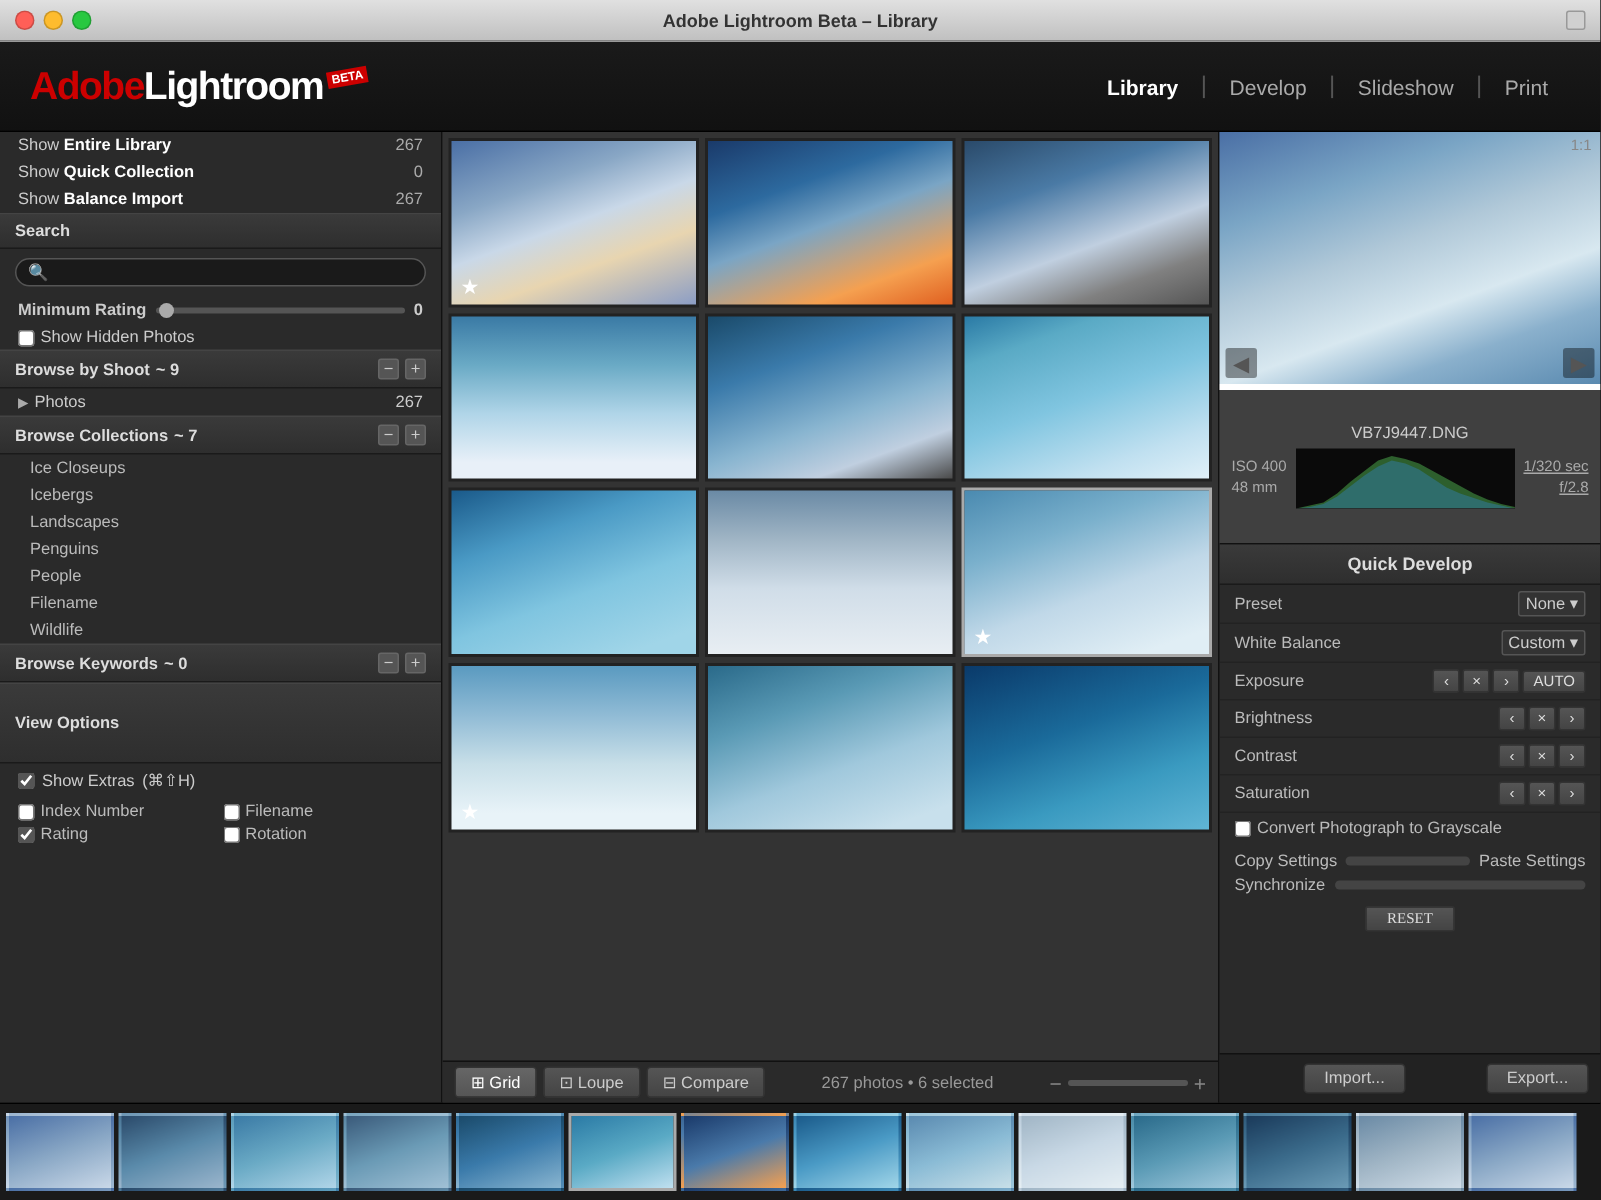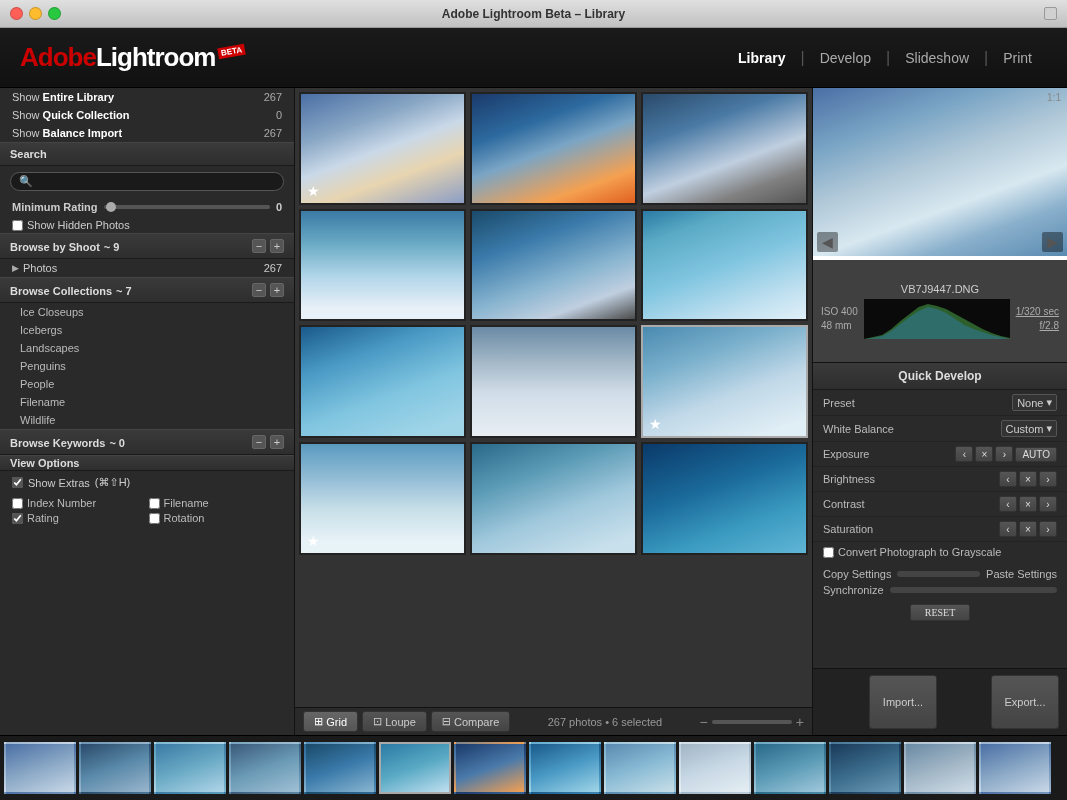--- a/index.html
+++ b/index.html
@@ -241,21 +241,21 @@
     }
     .photos-row .label {
       display: flex;
       align-items: center;
       gap: 4px;
       color: #ccc;
     }
     .triangle { color: #aaa; font-size: 9px; }
     .view-options-header {
       background: linear-gradient(to bottom, #3a3a3a, #2e2e2e);
-      padding: 1px 10px;
+      padding: 20px 10px;
       font-weight: bold;
       font-size: 11px;
       color: #ddd;
       border-top: 1px solid #444;
       border-bottom: 1px solid #1a1a1a;
     }
     .show-extras-row {
       display: flex;
       align-items: center;
       gap: 5px;
@@ -540,21 +540,21 @@
     .zoom-slider {
       width: 80px;
       height: 4px;
       background: #555;
       border-radius: 2px;
     }
     .ie-btn {
       background: linear-gradient(to bottom, #555, #444);
       border: 1px solid #333;
       border-radius: 3px;
-      padding: 20px 12px;
+      padding: 3px 12px;
       color: #ccc;
       font-size: 11px;
       cursor: pointer;
       margin-left: 48px;
     }
 
     
     #filmstrip {
       height: 65px;
       background: #1a1a1a;

